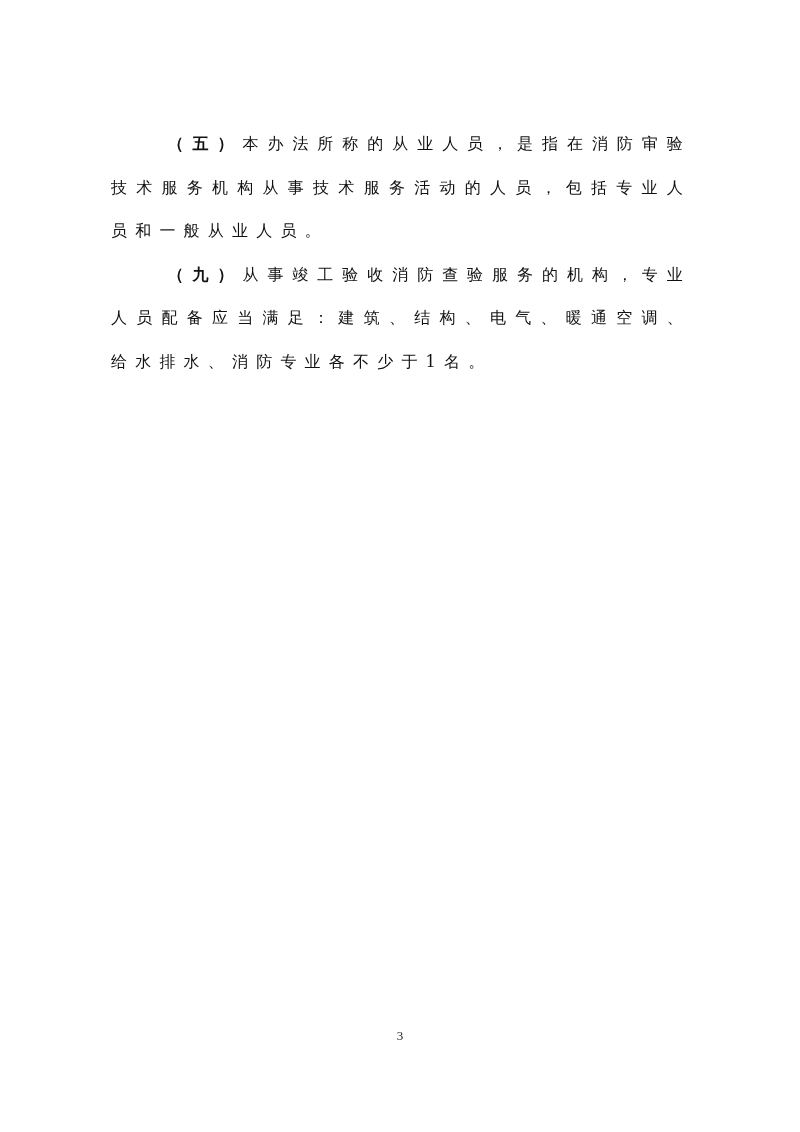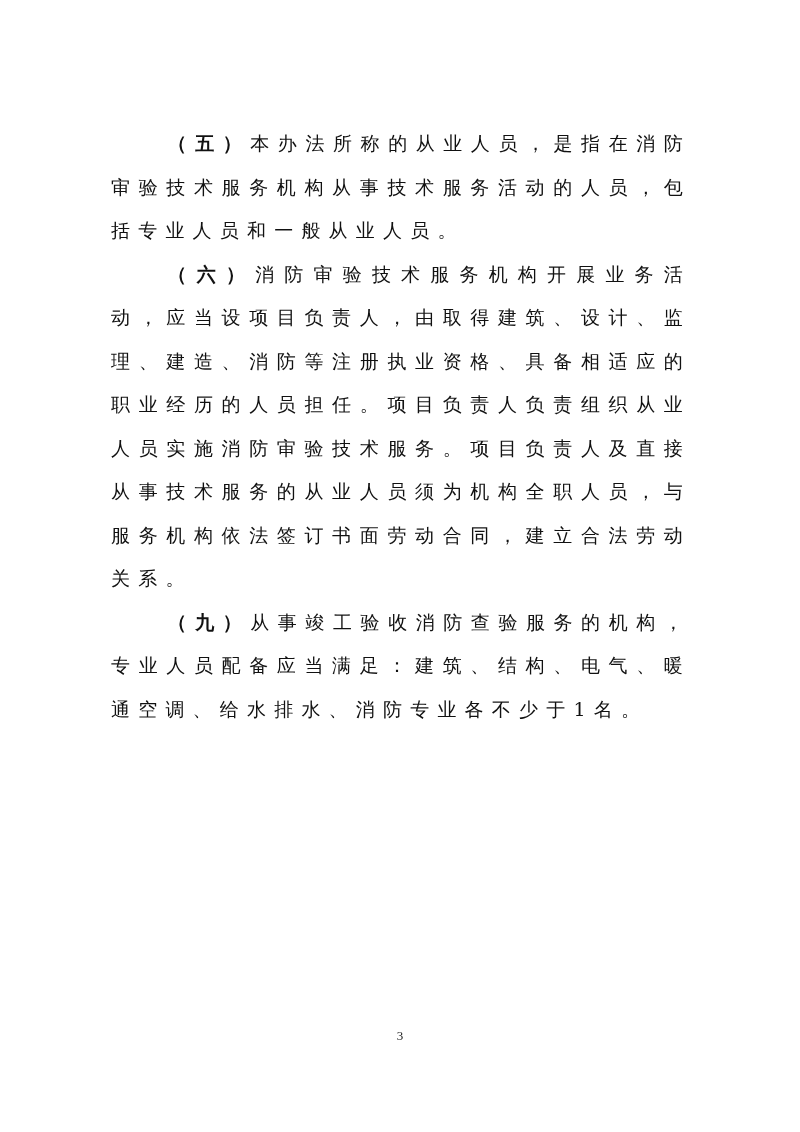--- a/index.html
+++ b/index.html
@@ -17,21 +17,21 @@
     }
     .page {
       position: absolute;
       left: 111px;
       top: 122px;
       width: 580px;
     }
     .para {
       margin: 0;
       padding: 0;
-      font-size: 19px;
+      font-size: 16px;
       line-height: 43.5px;
       letter-spacing: 8.2px;
       text-indent: 56.6px;
       text-align: justify;
       white-space: normal;
       word-break: break-all;
     }
     .num {
       font-weight: bold;
       font-family: "DejaVu Sans", "Liberation Sans", sans-serif;
@@ -45,17 +45,16 @@
       font-family: "Liberation Serif", "DejaVu Serif", serif;
       font-size: 13px;
       color: #222222;
     }
   </style>
 </head>
 <body>
 
 <div class="page">
   <p class="para"><span class="num">（五）</span><span>本办法所称的从业人员，是指在消防审验技术服务机构从事技术服务活动的人员，包括专业人员和一般从业人员。</span></p>
-  <p class="para"><span class="num">（六）</span><span>消防审验技术服务机构开展业务活动，应当设项目负责人，由取得建筑、设计、监理、建造、消防等注册执业资格、具备相适应的职业经历的人员担任。项目负责人负责组织从业人员实施消防审验技术服务。项目负责人及直接从事技术服务的从业人员须为机构全职人员，与服务机构依法签订书面劳动合同，建立合法劳动关系。</span></p>
   <p class="para"><span class="num">（九）</span><span>从事竣工验收消防查验服务的机构，专业人员配备应当满足：建筑、结构、电气、暖通空调、给水排水、消防专业各不少于1名。</span></p>
 </div>
 
 <div class="page-number">3</div>
 
 </body></html>

